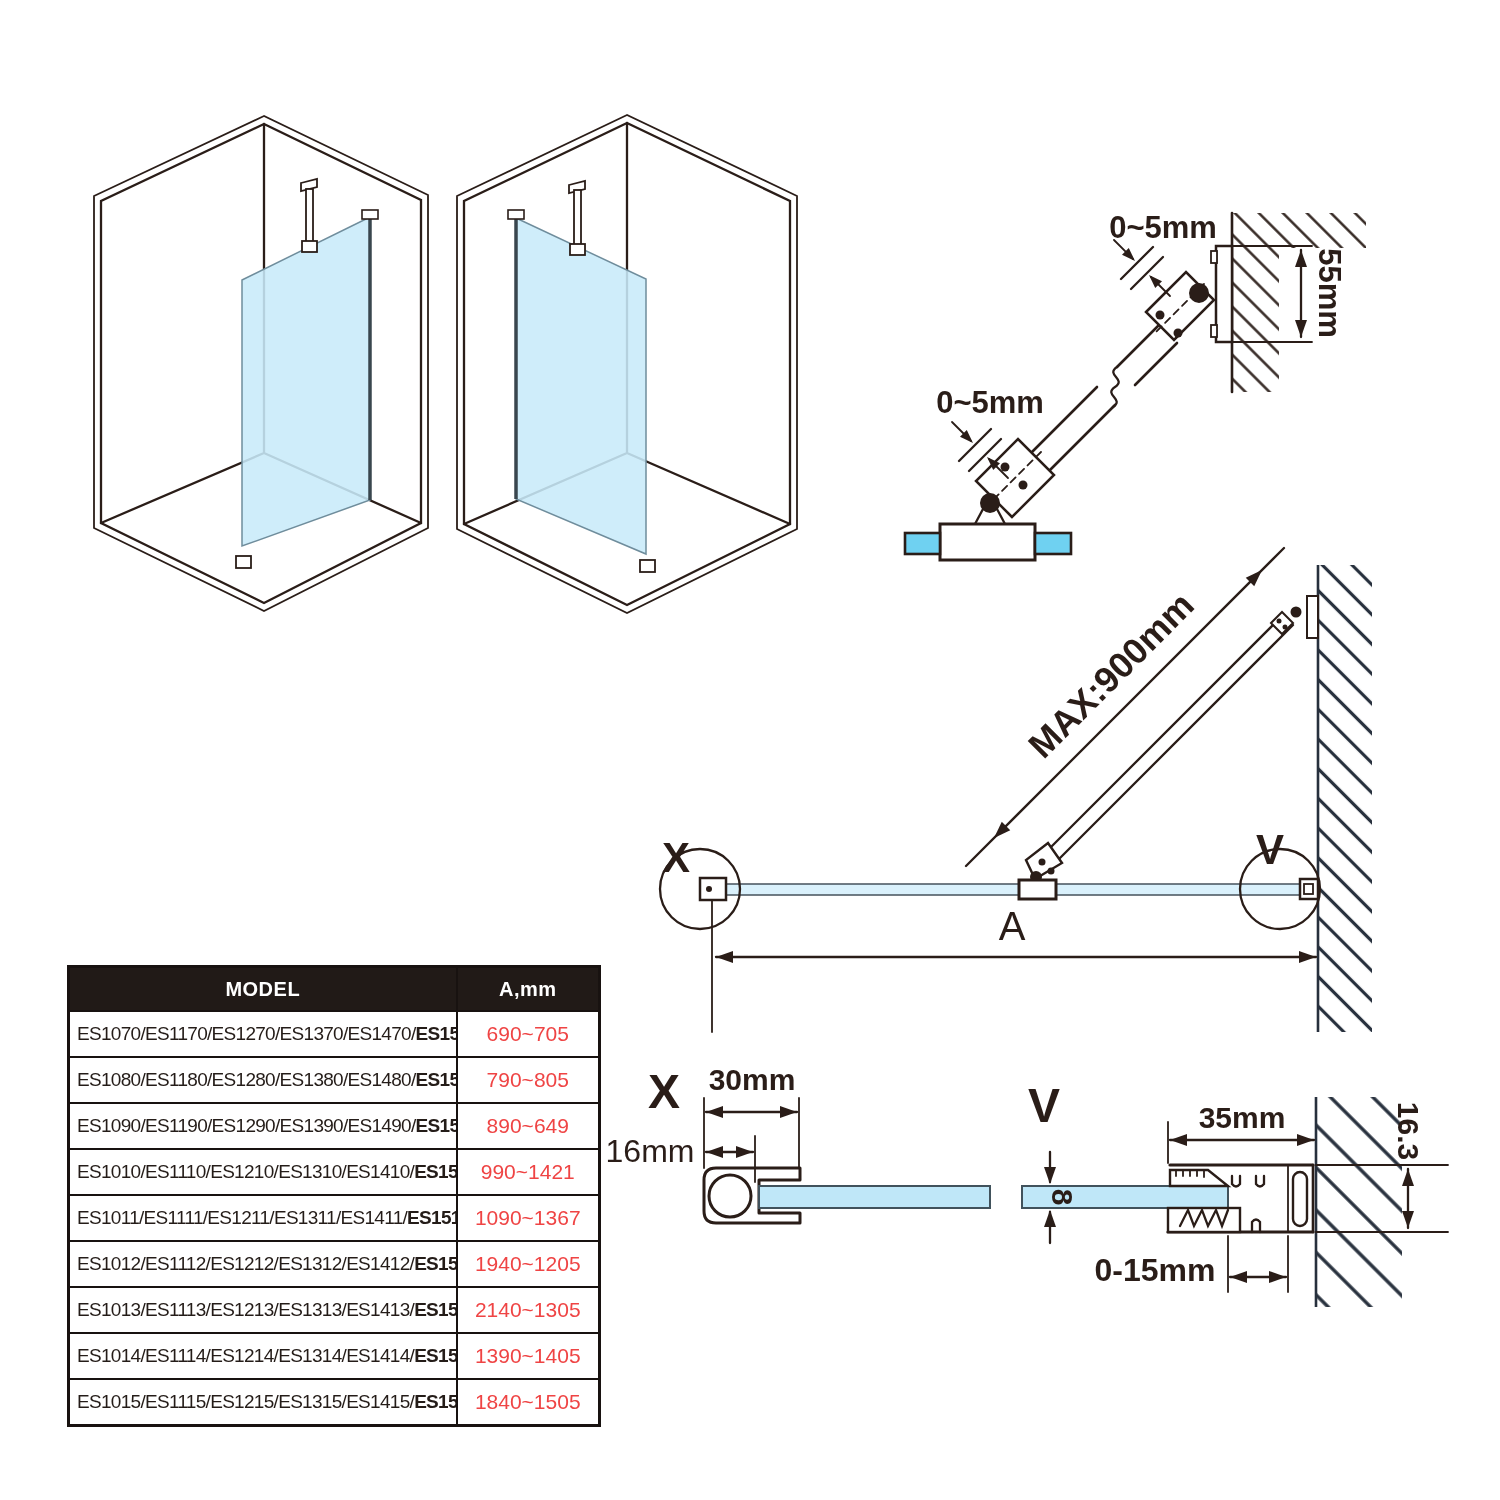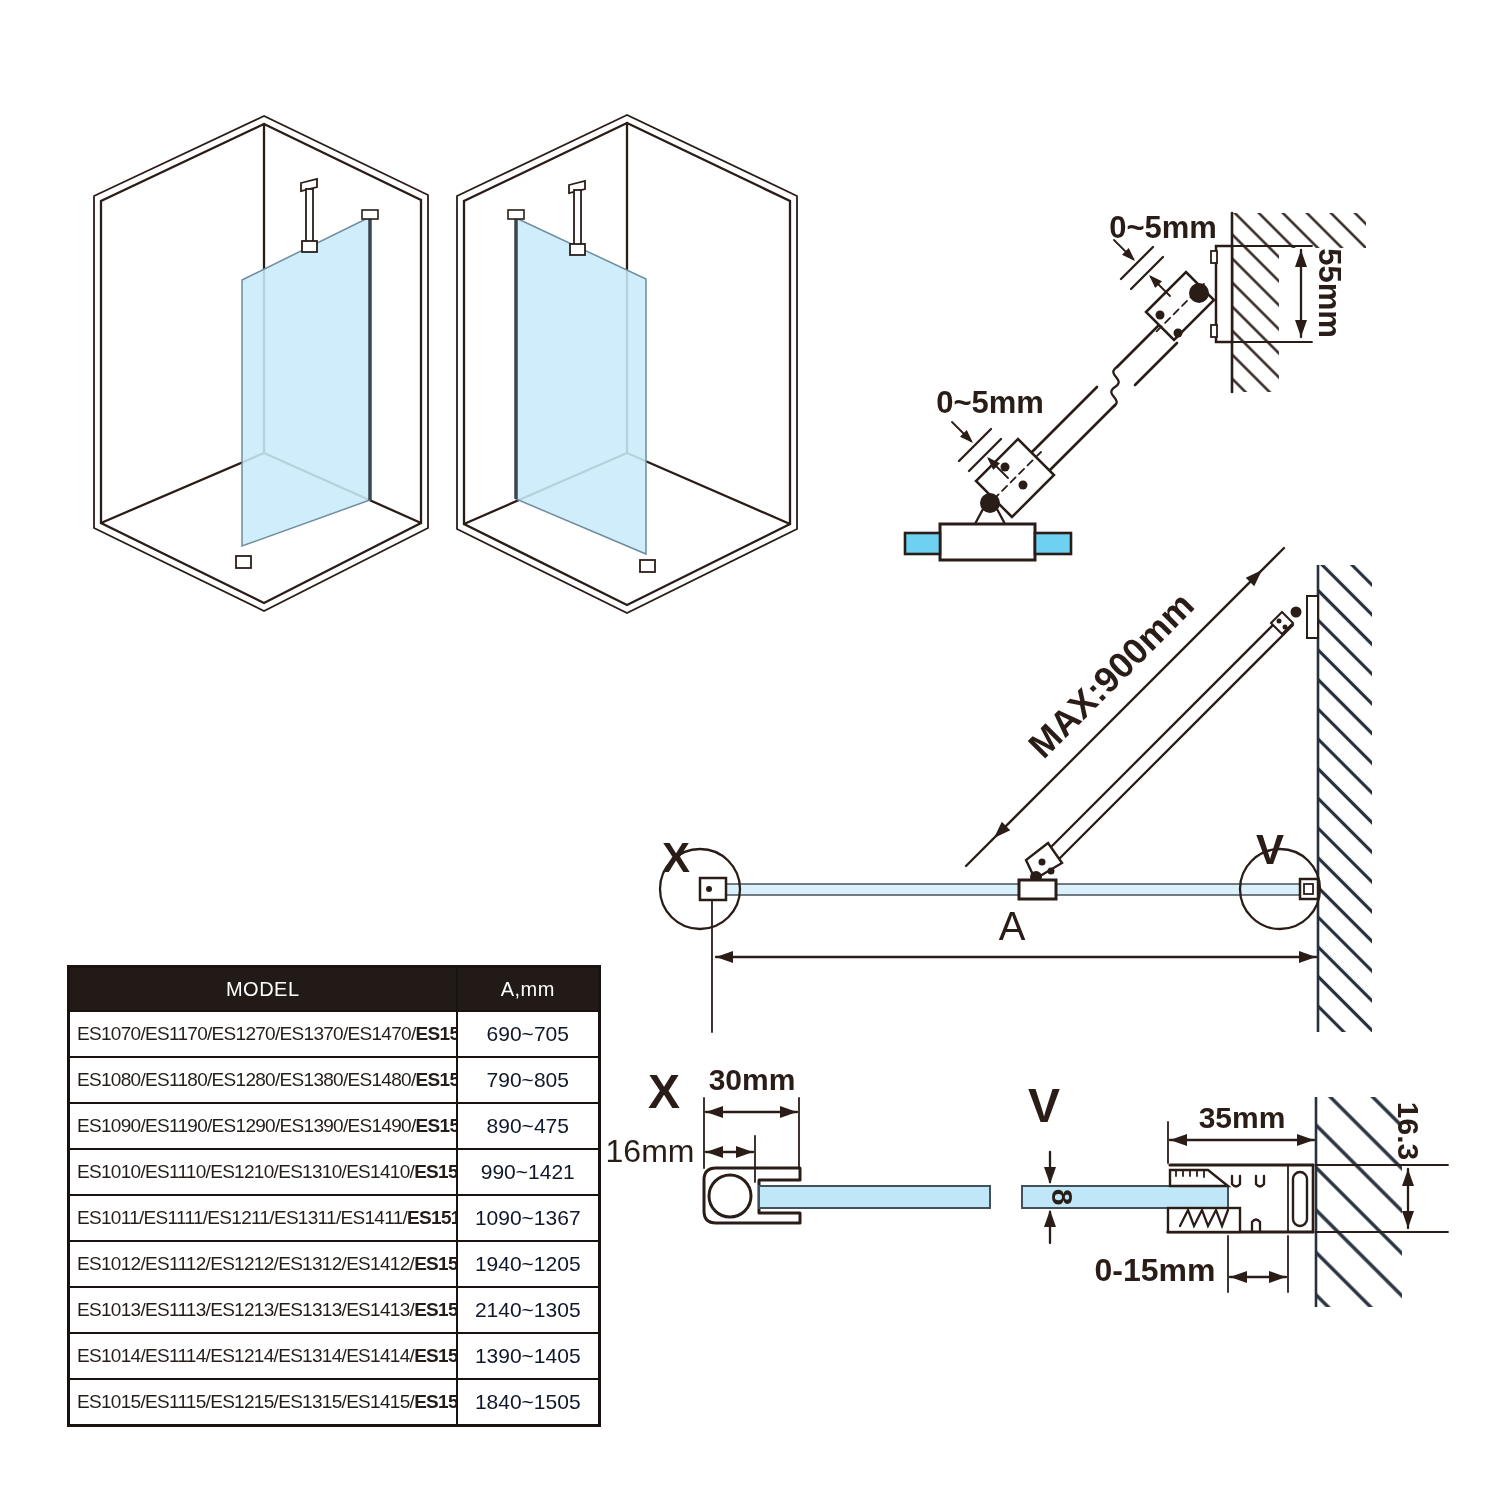--- a/index.html
+++ b/index.html
@@ -15,26 +15,26 @@
   .glassbright{fill:var(--glass_bright);stroke:var(--line);stroke-width:2.6;}
   .dot{fill:var(--line);stroke:none;}
   .txt{fill:var(--line);font-family:"Liberation Sans",sans-serif;}
   .dash{stroke-dasharray:7 5;}
   
   #spec-table{position:absolute;left:67px;top:965px;width:531px;border-collapse:collapse;
               table-layout:fixed;background:#fff;}
   #spec-table td,#spec-table th{border:2px solid #181210;}
   #spec-table{border:3px solid #181210;}
   #spec-table th{background:var(--table_header_bg);color:var(--table_header_text);
-                 font-size:20px;font-weight:normal;height:40px;letter-spacing:.5px;}
+                 font-size:20px;font-weight:bold;height:40px;letter-spacing:.5px;}
   #spec-table td{height:42px;}
   td.model-cell{font-size:19px;letter-spacing:-0.7px;white-space:nowrap;overflow:hidden;
                 padding-left:7px;color:#241c18;}
   td.model-cell .last{font-weight:bold;}
-  td.a-cell{font-size:21px;text-align:center;color:#0f172a;}
+  td.a-cell{font-size:21px;text-align:center;color:#ef4444;}
 </style>
 </head>
 <body>
 
 <div id="stage">
 
 <svg width="1500" height="1500" viewBox="0 0 1500 1500">
   <defs>
     <path id="arrow" d="M0,0 L-17,-6 L-17,6 Z" style="fill:var(--line)"></path>
     <pattern id="hatchFine" width="17" height="17" patternUnits="userSpaceOnUse" patternTransform="rotate(45)">
@@ -289,21 +289,21 @@
     <tr>
       <td class="model-cell"><span>ES1070/ES1170/ES1270/ES1370/ES1470/</span><span class="last">ES1570</span></td>
       <td class="a-cell">690~705</td>
     </tr>
     <tr>
       <td class="model-cell"><span>ES1080/ES1180/ES1280/ES1380/ES1480/</span><span class="last">ES1580</span></td>
       <td class="a-cell">790~805</td>
     </tr>
     <tr>
       <td class="model-cell"><span>ES1090/ES1190/ES1290/ES1390/ES1490/</span><span class="last">ES1590</span></td>
-      <td class="a-cell">890~475</td>
+      <td class="a-cell">890~649</td>
     </tr>
     <tr>
       <td class="model-cell"><span>ES1010/ES1110/ES1210/ES1310/ES1410/</span><span class="last">ES1510</span></td>
       <td class="a-cell">990~1421</td>
     </tr>
     <tr>
       <td class="model-cell"><span>ES1011/ES1111/ES1211/ES1311/ES1411/</span><span class="last">ES1511</span></td>
       <td class="a-cell">1090~1367</td>
     </tr>
     <tr>

